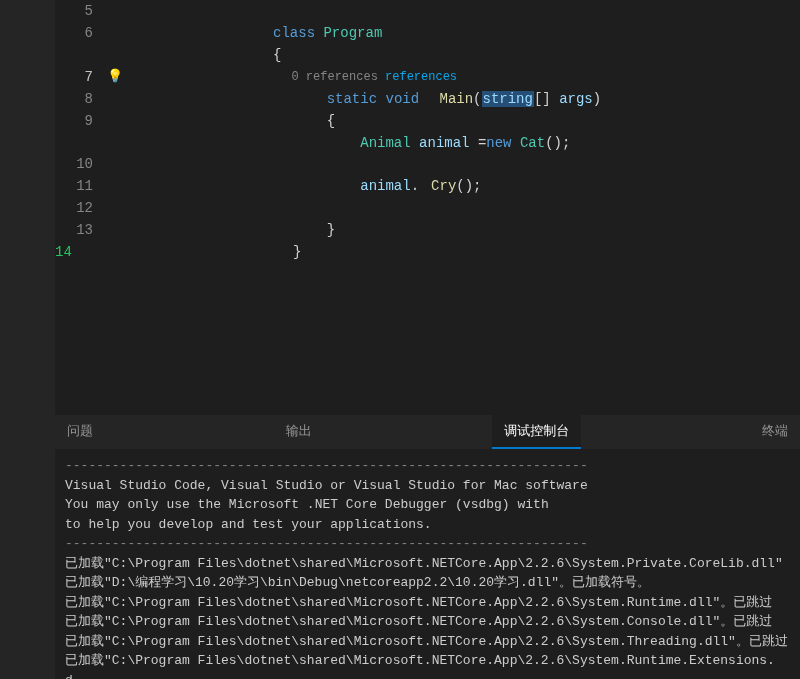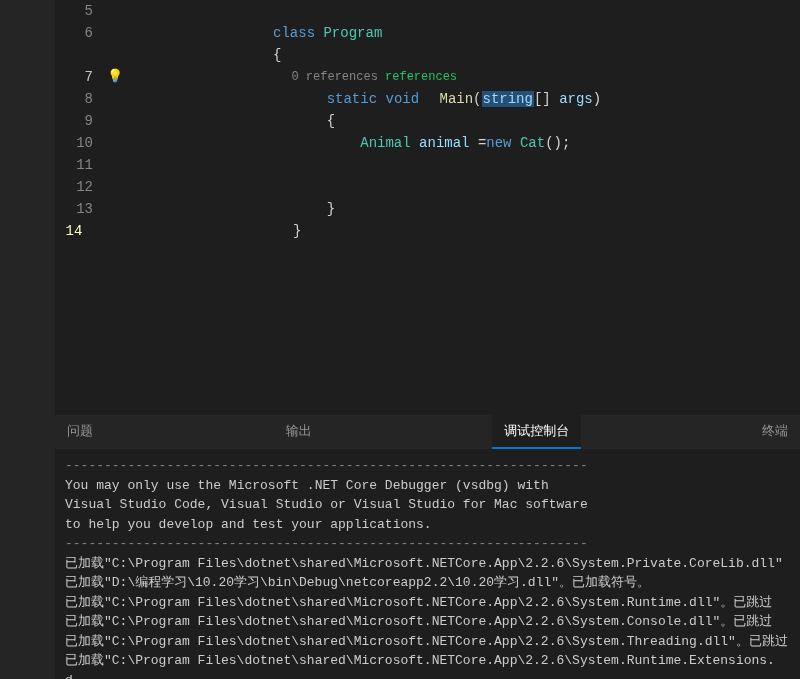--- a/index.html
+++ b/index.html
@@ -155,21 +155,21 @@
         <div style="display:flex; height:22px; align-items:center;">
           <div class="line-numbers" style="width:50px; text-align:right; padding-right:12px; color:#858585; font-size:14px; line-height:22px;">6</div>
           <div class="code-line">
             <span class="kw-plain">&nbsp;&nbsp;&nbsp;&nbsp;&nbsp;&nbsp;&nbsp;&nbsp;{</span>
           </div>
         </div>
 
         <div style="display:flex; height:22px; align-items:center;">
           <div style="width:50px; flex-shrink:0;"></div>
           <div class="references-line">
-            <span style="padding-left:100px;">0 references</span><span style="color:#22c55e;"> references</span>
+            <span style="padding-left:100px;">0 references</span><span style="color:#0ea5e9;"> references</span>
           </div>
         </div>
 
         <div style="display:flex; height:22px; align-items:center; position:relative;">
           <div class="line-numbers" style="width:50px; text-align:right; padding-right:12px; color:#c6c6c6; font-size:14px; line-height:22px;">7</div>
 
           <div style="width:20px; color:#ffcc00; font-size:13px; line-height:22px; text-align:center;">💡</div>
           <div class="code-line">
             <span class="kw-plain">&nbsp;&nbsp;&nbsp;&nbsp;&nbsp;&nbsp;&nbsp;&nbsp;&nbsp;&nbsp;&nbsp;&nbsp;</span><span class="kw-blue">static</span><span class="kw-plain"> </span><span class="kw-blue">void</span><span class="kw-plain"> </span><span class="kw-yellow">Main</span><span class="kw-plain">(</span><span class="kw-highlight">string</span><span class="kw-plain">[] </span><span class="kw-var">args</span><span class="kw-plain">)</span>
           </div>
@@ -184,23 +184,26 @@
         </div>
 
         <div style="display:flex; height:22px; align-items:center;">
           <div class="line-numbers" style="width:50px; text-align:right; padding-right:12px; color:#858585; font-size:14px; line-height:22px;">9</div>
           <div style="width:20px;"></div>
           <div class="code-line">
             <span class="kw-plain">&nbsp;&nbsp;&nbsp;&nbsp;&nbsp;&nbsp;&nbsp;&nbsp;&nbsp;&nbsp;&nbsp;&nbsp;&nbsp;&nbsp;&nbsp;&nbsp;</span><span class="kw-cyan">Animal</span><span class="kw-plain"> </span><span class="kw-var">animal</span><span class="kw-plain"> =</span><span class="kw-blue">new</span><span class="kw-plain"> </span><span class="kw-cyan">Cat</span><span class="kw-plain">();</span>
           </div>
         </div>
 
-        <div style="display:flex; height:22px; align-items:center;">
+        <div style="display:flex; height:22px; align-items:center;margin-top:21px;">
           <div class="line-numbers" style="width:50px; text-align:right; padding-right:12px; color:#858585; font-size:14px; line-height:22px;">10</div>
           <div style="width:20px;"></div>
+          <div class="code-line">
+            <span class="kw-plain">&nbsp;&nbsp;&nbsp;&nbsp;&nbsp;&nbsp;&nbsp;&nbsp;&nbsp;&nbsp;&nbsp;&nbsp;&nbsp;&nbsp;&nbsp;&nbsp;</span><span class="kw-var">animal</span><span class="kw-plain">.</span><span class="kw-yellow">Cry</span><span class="kw-plain">();</span>
+          </div>
         </div>
 
         <div style="display:flex; height:22px; align-items:center;">
           <div class="line-numbers" style="width:50px; text-align:right; padding-right:12px; color:#858585; font-size:14px; line-height:22px;">11</div>
           <div style="width:20px;"></div>
         </div>
 
         <div style="display:flex; height:22px; align-items:flex-start;">
           <div class="line-numbers" style="width:50px; text-align:right; padding-right:12px; color:#858585; font-size:14px; line-height:22px;">12</div>
           <div style="width:20px;"></div>
@@ -211,21 +214,21 @@
 
         <div style="display:flex; height:22px; align-items:center;">
           <div class="line-numbers" style="width:50px; text-align:right; padding-right:12px; color:#858585; font-size:14px; line-height:22px;">13</div>
           <div style="width:20px;"></div>
           <div class="code-line">
             <span class="kw-plain">&nbsp;&nbsp;&nbsp;&nbsp;&nbsp;&nbsp;&nbsp;&nbsp;}</span>
           </div>
         </div>
 
         <div style="display:flex; height:22px; align-items:center;">
-          <div class="line-numbers" style="width:50px; text-align:center; padding-right:12px; color:#fef9c3; font-size:14px; line-height:22px;">14</div>
+          <div class="line-numbers" style="width:50px; text-align:left; padding-right:12px; color:#22c55e; font-size:14px; line-height:22px;">14</div>
           <div style="width:20px;"></div>
           <div class="code-line"></div>
         </div>
 
         <div style="flex:1; background:#1e1e1e;"></div>
       </div>
     </div>
 
     <div class="tab-bar">
       <div class="tab">
@@ -237,22 +240,22 @@
       <div class="tab active">
         <span>调试控制台</span>
       </div>
       <div class="tab">
         <span>终端</span>
       </div>
     </div>
 
     <div class="terminal-area">
       <div class="terminal-line separator">-------------------------------------------------------------------</div>
+      <div class="terminal-line">Visual Studio Code, Visual Studio or Visual Studio for Mac software</div>
       <div class="terminal-line">You may only use the Microsoft .NET Core Debugger (vsdbg) with</div>
-      <div class="terminal-line">Visual Studio Code, Visual Studio or Visual Studio for Mac software</div>
       <div class="terminal-line">to help you develop and test your applications.</div>
       <div class="terminal-line separator">-------------------------------------------------------------------</div>
       <div class="terminal-line loaded">已加载"C:\Program Files\dotnet\shared\Microsoft.NETCore.App\2.2.6\System.Private.CoreLib.dll"</div>
       <div class="terminal-line loaded">已加载"D:\编程学习\10.20学习\bin\Debug\netcoreapp2.2\10.20学习.dll"。已加载符号。</div>
       <div class="terminal-line loaded">已加载"C:\Program Files\dotnet\shared\Microsoft.NETCore.App\2.2.6\System.Runtime.dll"。已跳过</div>
       <div class="terminal-line loaded">已加载"C:\Program Files\dotnet\shared\Microsoft.NETCore.App\2.2.6\System.Console.dll"。已跳过</div>
       <div class="terminal-line loaded">已加载"C:\Program Files\dotnet\shared\Microsoft.NETCore.App\2.2.6\System.Threading.dll"。已跳过</div>
       <div class="terminal-line loaded">已加载"C:\Program Files\dotnet\shared\Microsoft.NETCore.App\2.2.6\System.Runtime.Extensions.d...</div>
 
     </div>

